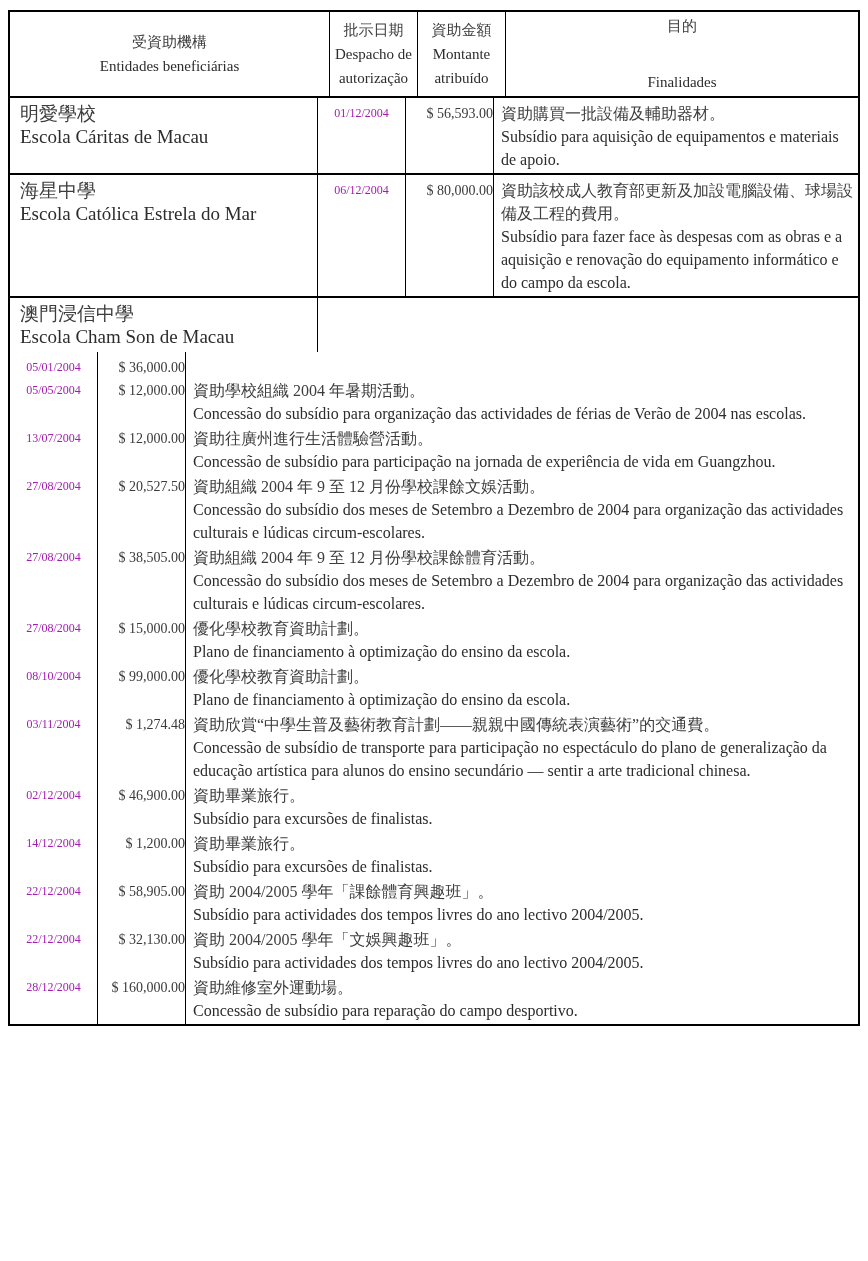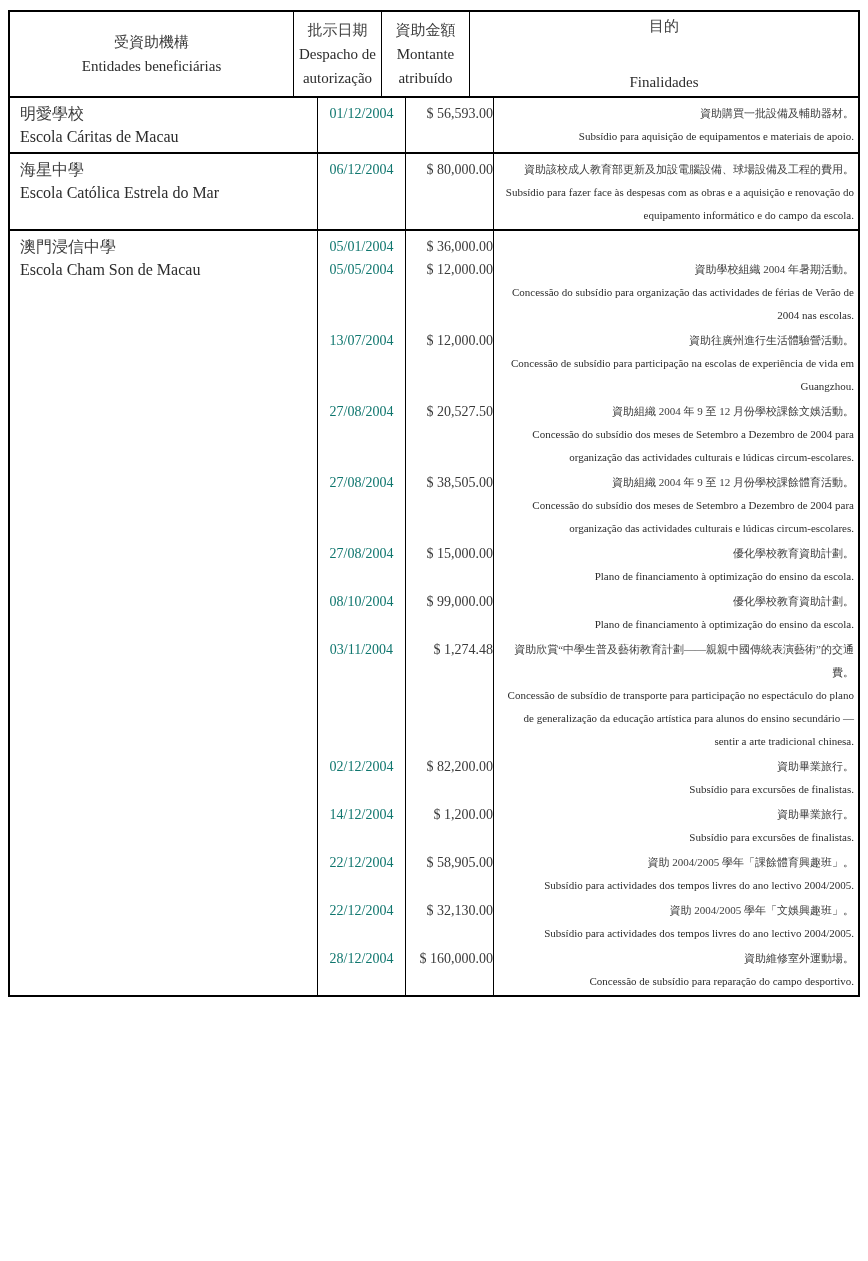--- a/index.html
+++ b/index.html
@@ -24,56 +24,55 @@
   .hcell {
     display: flex;
     flex-direction: column;
     justify-content: center;
     text-align: center;
     font-size: 15px;
     line-height: 24px;
     color: #2d2d2d;
     padding: 2px 4px;
   }
-  .col-entity { width: 284px; border-right: 1px solid #000; }
+  .col-entity { width: 320px; border-right: 1px solid #000; }
   .col-date   { width: 88px;  border-right: 1px solid #000; }
   .col-amount { width: 88px;  border-right: 1px solid #000; }
   .col-purpose{ flex: 1; gap: 32px; }
   
   .row { display: flex; border-bottom: 2px solid #000; }
-  .row.last { border-bottom: none; }
+  .row.last { border-bottom: none; flex-direction: column; }
   .entity-cell {
     width: 308px;
     border-right: 1px solid #000;
     padding: 4px 8px 4px 10px;
-    font-size: 16px;
+    font-size: 19px;
     line-height: 23px;
   }
   .entries { flex: 1; display: flex; flex-direction: column; }
   .entry { display: grid; grid-template-columns: 88px 88px 1fr; flex: 1; }
   .date-cell {
     border-right: 1px solid #000;
     text-align: center;
-    font-size: 14px;
+    font-size: 12px;
     line-height: 23px;
     padding-top: 0;
-    color: #0f766e;
+    color: #a21caf;
   }
   .amount-cell {
     border-right: 1px solid #000;
     text-align: right;
     font-size: 14px;
     line-height: 23px;
     color: #3a3a3a;
   }
   .purpose-cell {
     padding: 0 4px 2px 7px;
-    font-size: 11px;
-    line-height: 23px;
-    text-align: right;
+    font-size: 16px;
+    line-height: 23px;
   }
   .entry:first-child .date-cell,
   .entry:first-child .amount-cell,
   .entry:first-child .purpose-cell { padding-top: 4px; }
   .zh { color: #3d3d3d; }
   .pt { color: #2c2c2c; }
 </style>
 </head>
 <body>
 
@@ -146,21 +145,21 @@
               <div class="purpose-cell">
                 <div class="zh">資助學校組織 2004 年暑期活動。</div>
                 <div class="pt">Concessão do subsídio para organização das actividades de férias de Verão de 2004 nas escolas.</div>
               </div>
             </div>
             <div class="entry">
               <div class="date-cell">13/07/2004</div>
               <div class="amount-cell">$ 12,000.00</div>
               <div class="purpose-cell">
                 <div class="zh">資助往廣州進行生活體驗營活動。</div>
-                <div class="pt">Concessão de subsídio para participação na escolas de experiência de vida em Guangzhou.</div>
+                <div class="pt">Concessão de subsídio para participação na jornada de experiência de vida em Guangzhou.</div>
               </div>
             </div>
             <div class="entry">
               <div class="date-cell">27/08/2004</div>
               <div class="amount-cell">$ 20,527.50</div>
               <div class="purpose-cell">
                 <div class="zh">資助組織 2004 年 9 至 12 月份學校課餘文娛活動。</div>
                 <div class="pt">Concessão do subsídio dos meses de Setembro a Dezembro de 2004 para organização das actividades culturais e lúdicas circum-escolares.</div>
               </div>
             </div>
@@ -191,21 +190,21 @@
             <div class="entry">
               <div class="date-cell">03/11/2004</div>
               <div class="amount-cell">$ 1,274.48</div>
               <div class="purpose-cell">
                 <div class="zh">資助欣賞“中學生普及藝術教育計劃——親親中國傳統表演藝術”的交通費。</div>
                 <div class="pt">Concessão de subsídio de transporte para participação no espectáculo do plano de generalização da educação artística para alunos do ensino secundário — sentir a arte tradicional chinesa.</div>
               </div>
             </div>
             <div class="entry">
               <div class="date-cell">02/12/2004</div>
-              <div class="amount-cell">$ 82,200.00</div>
+              <div class="amount-cell">$ 46,900.00</div>
               <div class="purpose-cell">
                 <div class="zh">資助畢業旅行。</div>
                 <div class="pt">Subsídio para excursões de finalistas.</div>
               </div>
             </div>
             <div class="entry">
               <div class="date-cell">14/12/2004</div>
               <div class="amount-cell">$ 1,200.00</div>
               <div class="purpose-cell">
                 <div class="zh">資助畢業旅行。</div>

